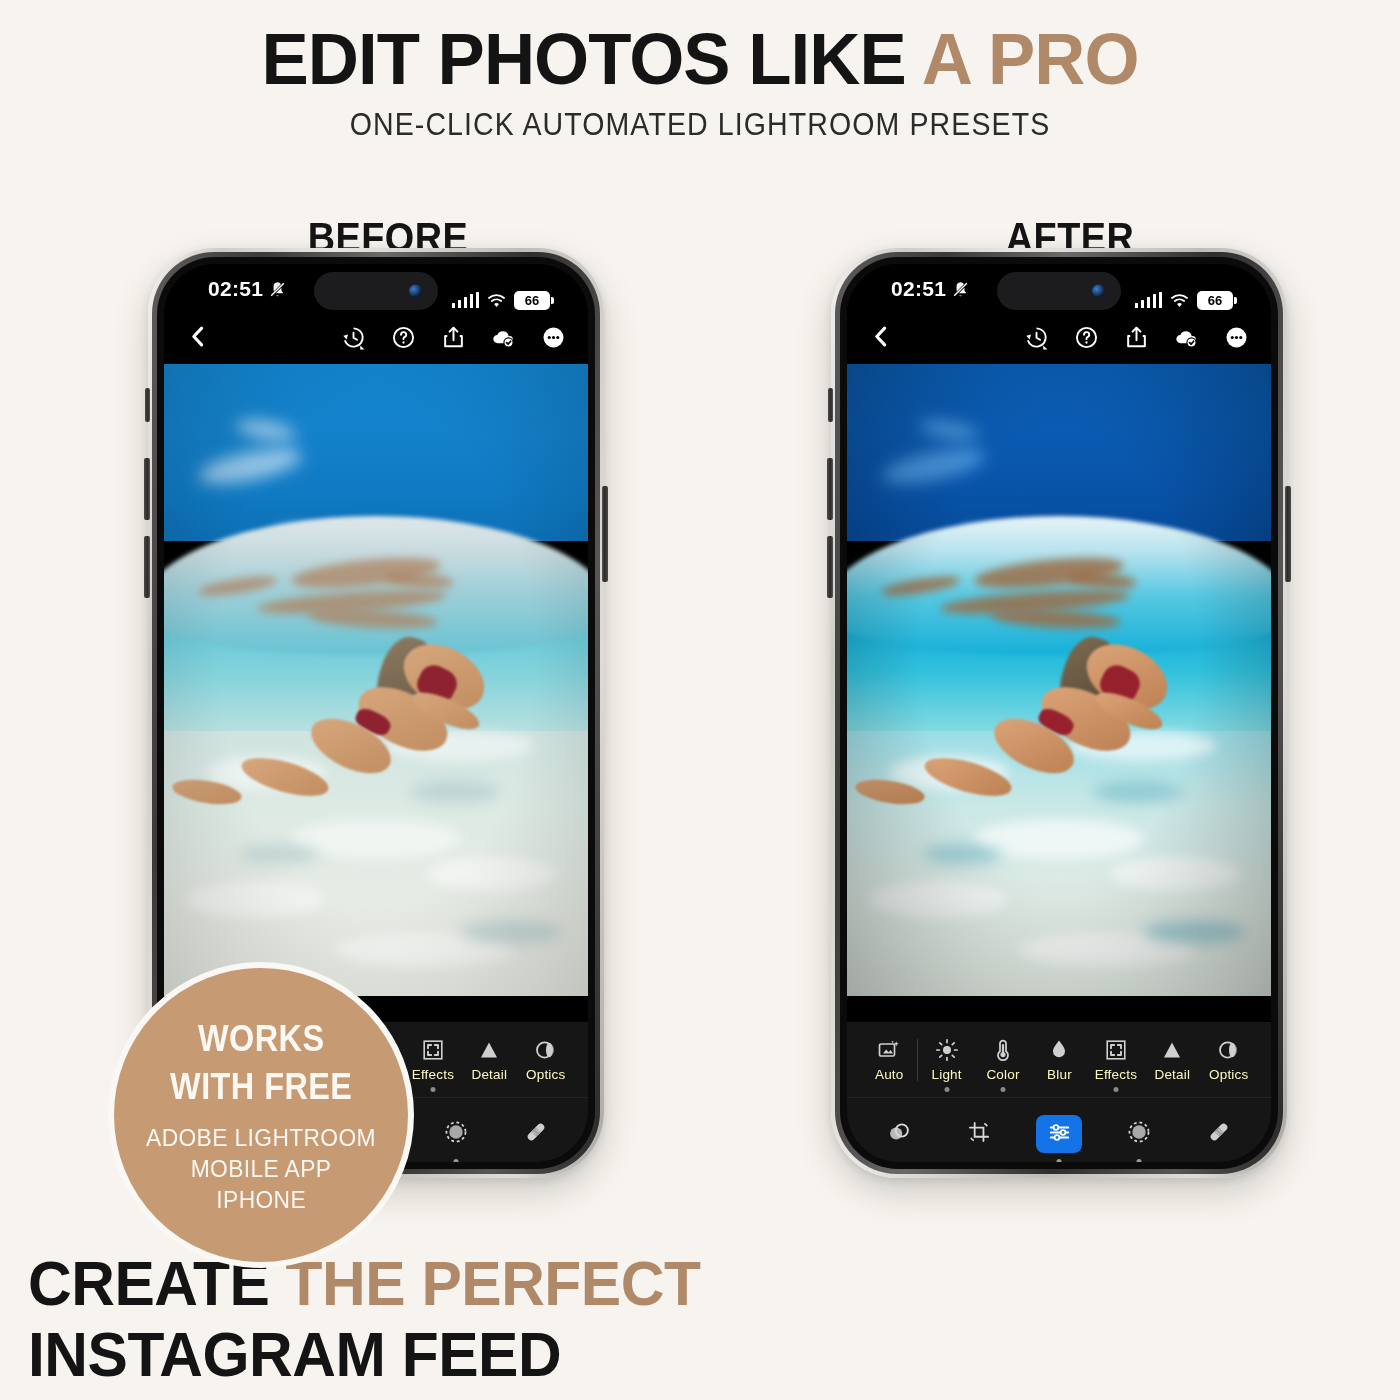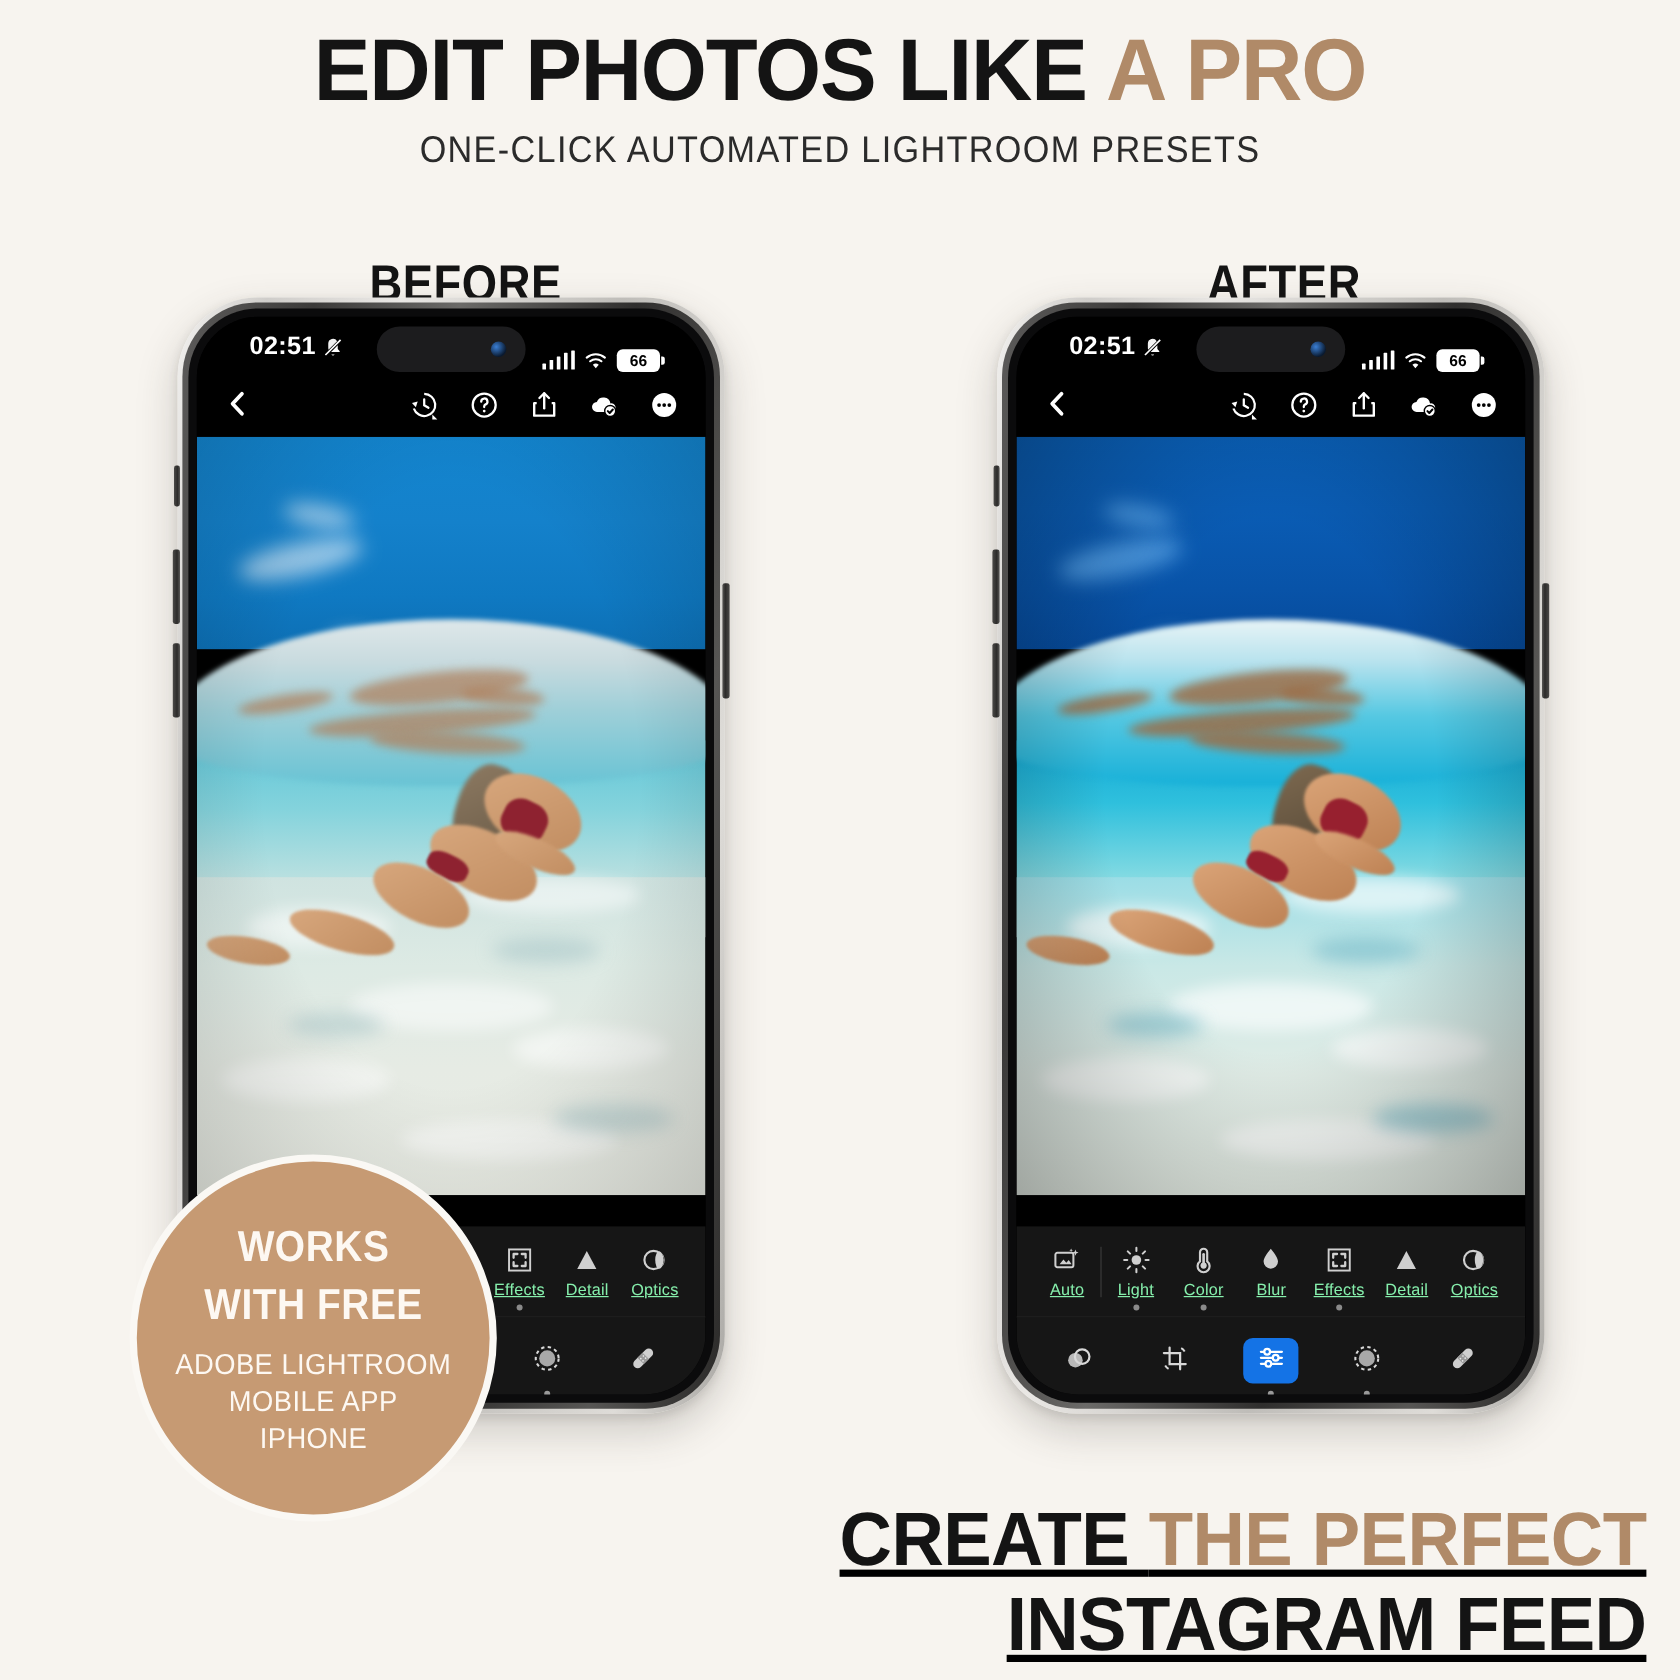--- a/index.html
+++ b/index.html
@@ -43,21 +43,21 @@
     position:absolute; top:0;
     font-size:43px; font-weight:bold; color:#141414;
     letter-spacing:0.5px;
     transform:scaleX(0.88);
     text-align:center;
   }
   .ba-before{ left:228px; width:320px; }
   .ba-after{ left:910px; width:320px; }
 
   .bottom-head{
-    position:absolute; top:1248px; left:0; width:1400px; text-align:right;text-decoration:underline;
+    position:absolute; top:1248px; left:0; width:1400px; text-align:left;
   }
   .bottom-line{
     font-weight:bold; font-size:63px; color:#141414;
     line-height:1.12; letter-spacing:-0.5px;
     transform:scaleX(0.96);
   }
   .bottom-line .accent{ color:#b08a68; }
 
   
   .phone{
@@ -234,21 +234,21 @@
     display:flex; align-items:center; justify-content:space-between;
     padding:0 14px 0 14px;
     border-bottom:1px solid #242424;
     position:relative;
   }
   .edit-item{
     display:flex; flex-direction:column; align-items:center; gap:4px;
     flex:1; position:relative;
   }
   .edit-item .ei-ico{ height:26px; display:flex; align-items:center; }
-  .edit-item .ei-lab{ font-size:13.5px; color:#86efac; letter-spacing:.2px;text-decoration:underline; }
+  .edit-item .ei-lab{ font-size:13.5px; color:#fef9c3; letter-spacing:.2px; }
   .edit-item.has-dot::after{
     content:""; position:absolute; bottom:-10px; left:50%;
     transform:translateX(-50%);
     width:5px; height:5px; border-radius:50%; background:#8a8a8a;
   }
   .auto-sep{
     width:1px; height:42px; background:#3a3a3a; align-self:center;
   }
 
   .toolbar2{

